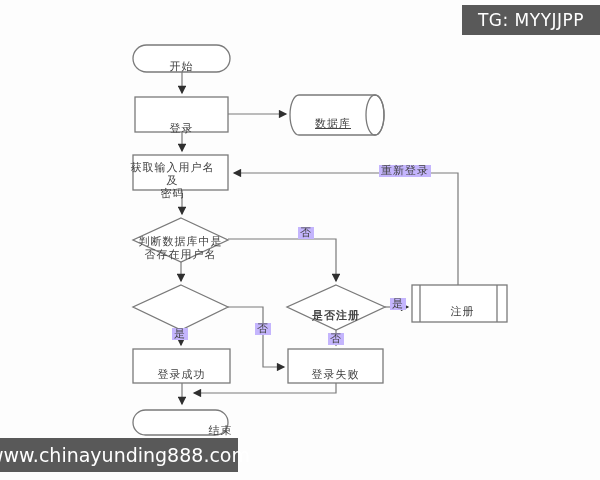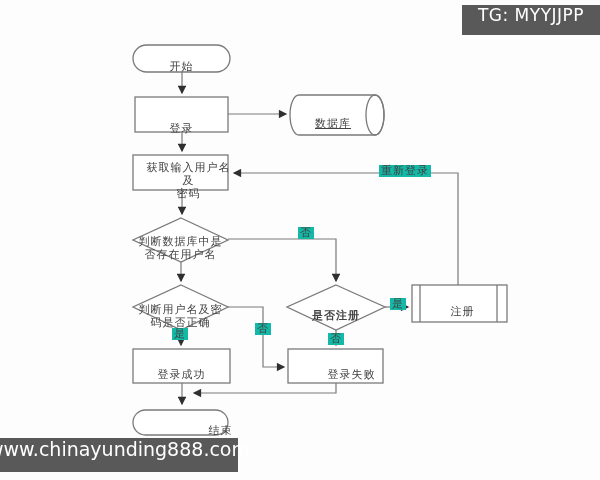--- a/index.html
+++ b/index.html
@@ -10,25 +10,25 @@
   }
   #diagram-svg{position:absolute;left:0;top:0;}
   .node-label{
     position:absolute;display:flex;flex-direction:column;align-items:center;justify-content:center;
     text-align:center;color:#424242;font-size:11px;line-height:13px;letter-spacing:1px;
     pointer-events:none;
     margin-top:8px;
   }
   .edge-label{
     position:absolute;transform:translate(-50%,-50%);
-    background:#14b8a6;color:#424242;font-size:11px;line-height:12px;
+    background:#c4b5fd;color:#424242;font-size:11px;line-height:12px;
     padding:0 2px;letter-spacing:1px;white-space:nowrap;
   }
   .banner{
-    position:absolute;display:flex;justify-content:center;
+    position:absolute;display:flex;align-items:center;justify-content:center;
     color:#ffffff;
   }
   #banner-top{left:462px;top:5px;width:138px;height:30px;font-size:17px;letter-spacing:0.5px;}
   #banner-bottom{left:0;top:438px;width:238px;height:34px;font-size:19px;}
 </style>
 </head>
 <body>
 
 <div id="screen">
 
@@ -78,48 +78,44 @@
   </div>
 
   <div class="node-label" style="left:135px;top:97px;width:93px;height:46px;">
     <span>登录</span>
   </div>
 
   <div class="node-label" style="left:290px;top:95px;width:86px;height:40px;text-decoration:underline;">
     <span>数据库</span>
   </div>
 
-  <div class="node-label" style="left:141px;top:155px;width:95px;height:35px;">
+  <div class="node-label" style="left:125px;top:155px;width:95px;height:35px;">
     <span>获取输入用户名及</span>
     <span>密码</span>
   </div>
 
   <div class="node-label" style="left:133px;top:218px;width:95px;height:44px;">
     <span>判断数据库中是</span>
     <span>否存在用户名</span>
   </div>
 
-  <div class="node-label" style="left:133px;top:285px;width:95px;height:45px;">
-    <span>判断用户名及密</span>
-    <span>码是否正确</span>
-  </div>
 
   <div class="node-label" style="left:287px;top:285px;width:98px;height:45px;font-weight:bold;">
     <span>是否注册</span>
   </div>
 
   <div class="node-label" style="left:412px;top:285px;width:101px;height:37px;">
     <span>注册</span>
   </div>
 
   <div class="node-label" style="left:133px;top:349px;width:97px;height:34px;border-radius:8px;">
     <span>登录成功</span>
   </div>
 
-  <div class="node-label" style="left:304px;top:349px;width:95px;height:34px;">
+  <div class="node-label" style="left:288px;top:349px;width:95px;height:34px;">
     <span>登录失败</span>
   </div>
 
   <div class="node-label" style="left:133px;top:410px;width:95px;height:25px;padding-left:40px;">
     <span>结束</span>
   </div>
 
   <div class="edge-label" style="left:306px;top:233px;">否</div>
   <div class="edge-label" style="left:180px;top:334px;">是</div>
   <div class="edge-label" style="left:263px;top:329px;">否</div>

